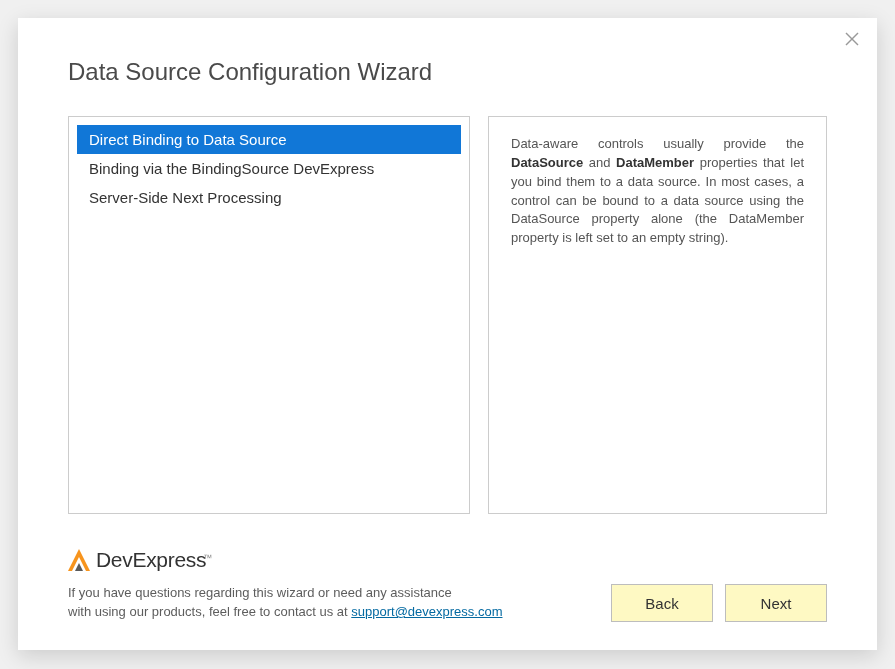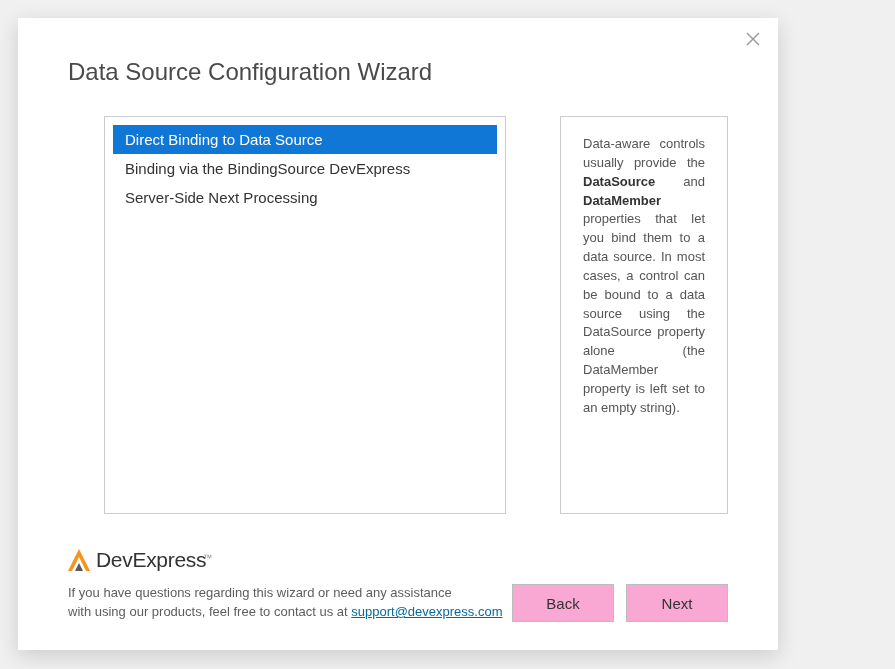--- a/index.html
+++ b/index.html
@@ -7,21 +7,21 @@
       font-family: "Segoe UI", Tahoma, Geneva, sans-serif;
       background: #f0f0f0;
       width: 895px;
       height: 669px;
       position: relative;
     }
     .dialog {
       position: absolute;
       left: 18px;
       top: 18px;
-      width: 760px;
+      width: 859px;
       height: 632px;
       background: #fff;
       box-shadow: 0 6px 20px rgba(0,0,0,0.15);
     }
     .close {
       position: absolute;
       top: 14px;
       right: 18px;
       width: 14px;
       height: 14px;
@@ -37,21 +37,20 @@
     }
     .content {
       display: flex;
       gap: 18px;
       padding: 30px 50px 0 50px;
     }
     .panel {
       border: 1px solid #ccc;
       height: 398px;
       background: #fff;
-      margin-left: 36px;
     }
     .list-panel {
       flex: 0 0 402px;
       padding: 8px;
     }
     .list-item {
       font-size: 15px;
       color: #333;
       padding: 6px 12px;
       cursor: pointer;
@@ -107,21 +106,21 @@
     }
     .support-text a {
       color: #0369a1;
       text-decoration: underline;
     }
     .buttons { display: flex; gap: 12px; }
     .btn {
       width: 102px;
       height: 38px;
       border: 1px solid #bdbdbd;
-      background: #f9a8d4;
+      background: #fef9c3;
       font-size: 15px;
       color: #333;
       cursor: pointer;
       font-family: inherit;
     }
   </style>
 </head>
 <body>
 
 <div class="dialog">

